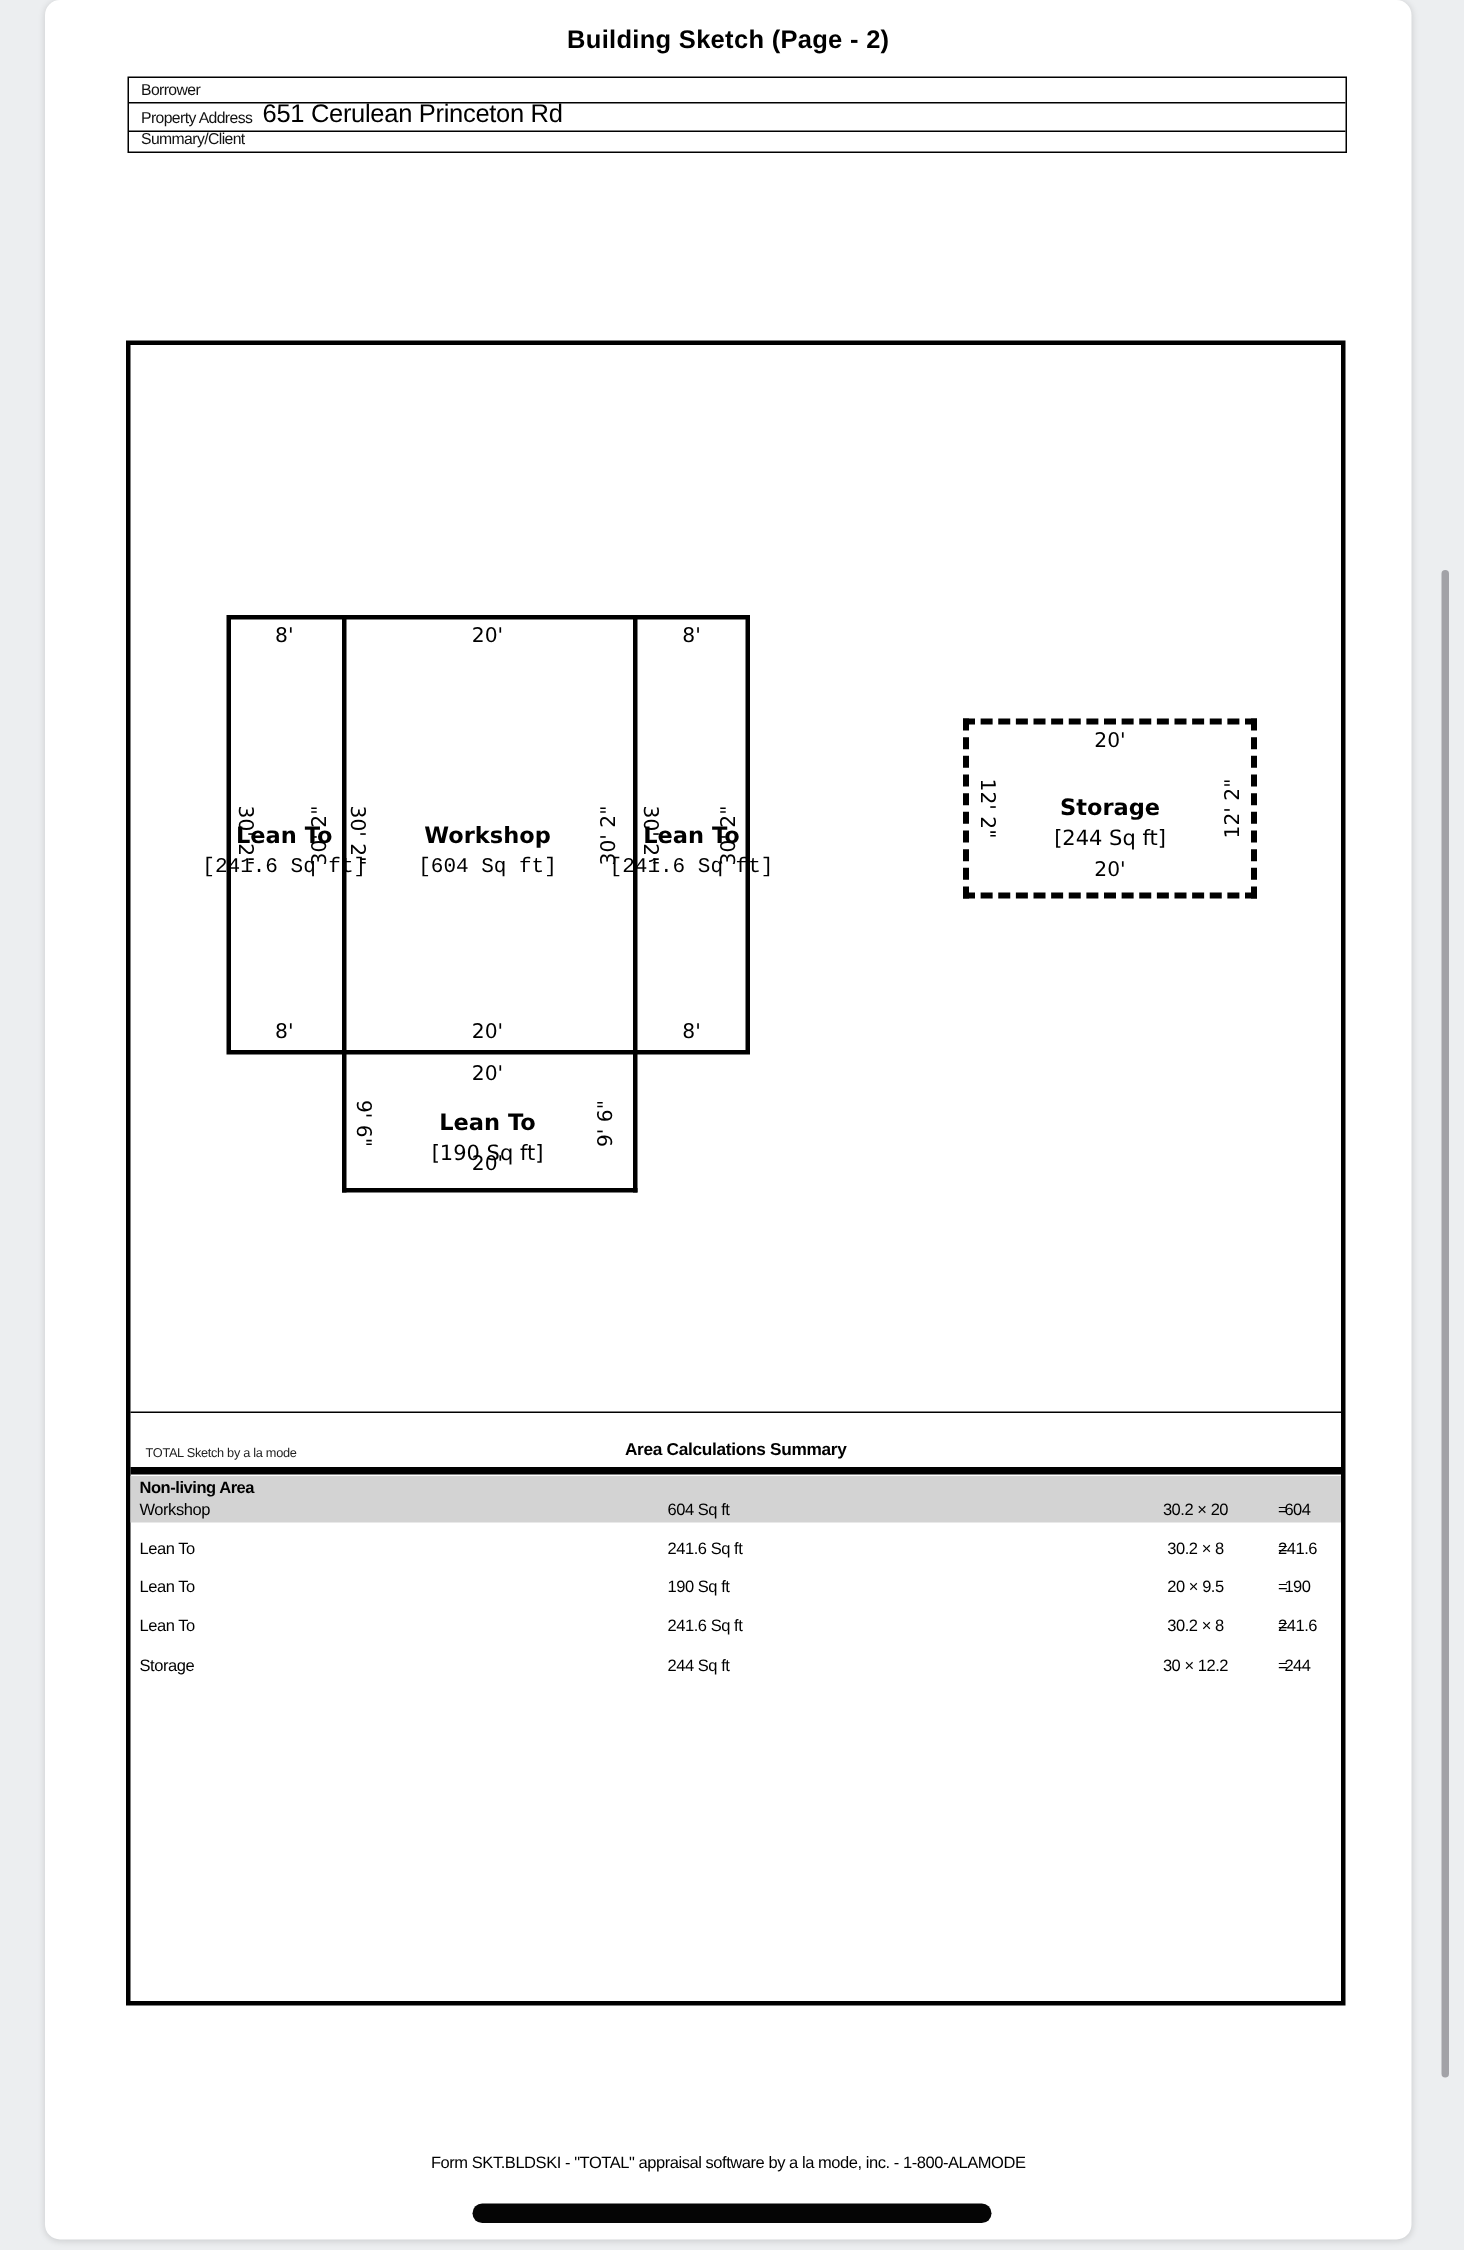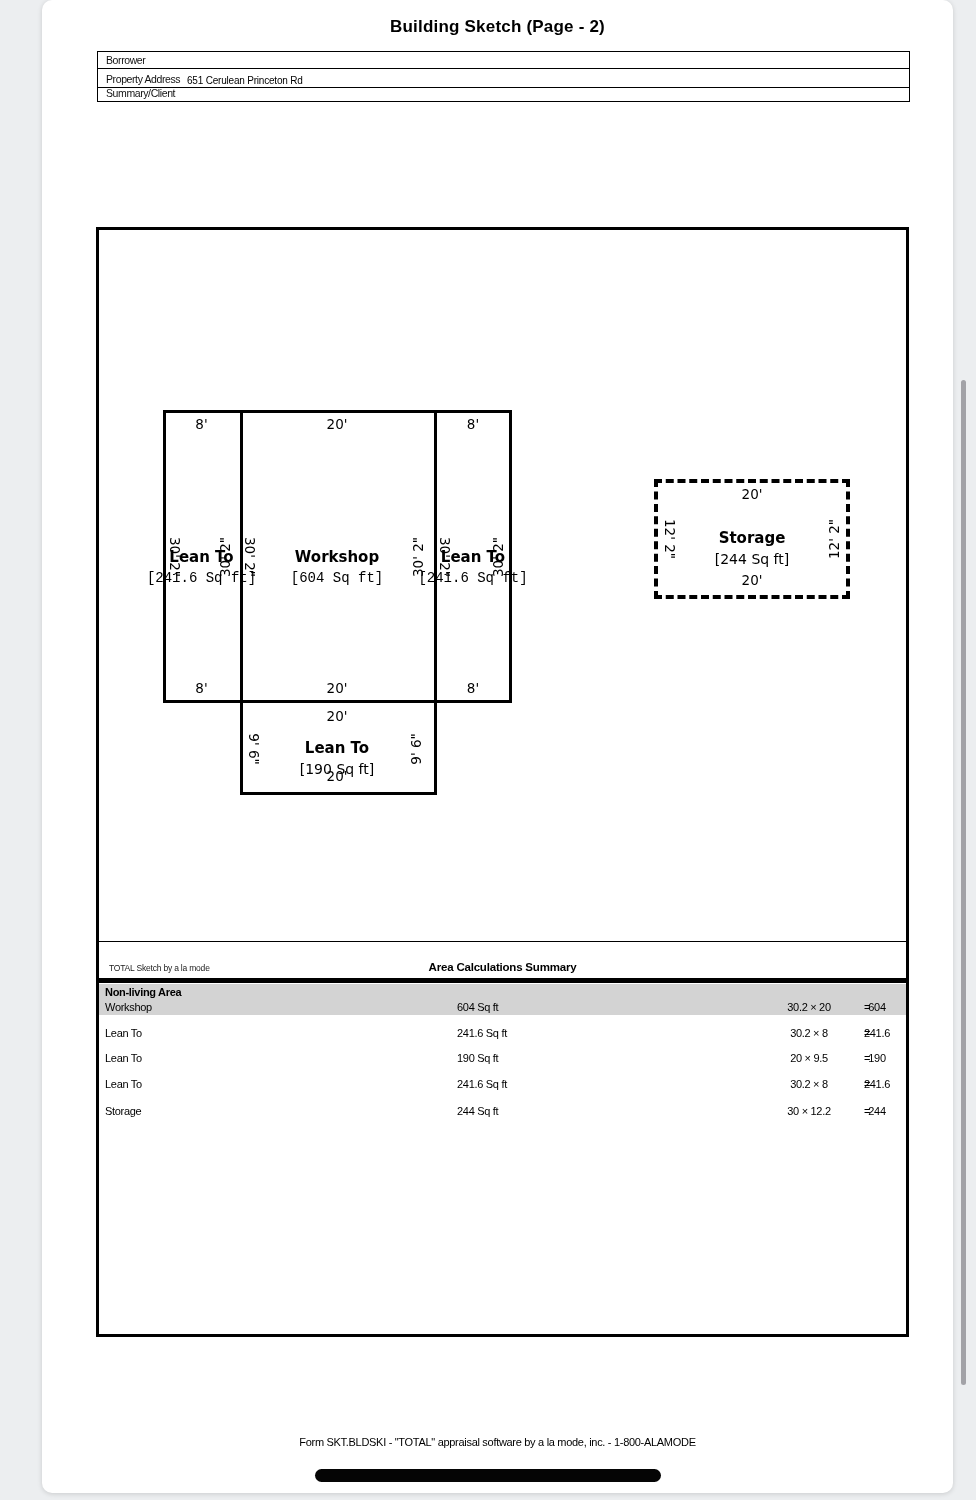--- a/index.html
+++ b/index.html
@@ -8,21 +8,20 @@
     background:#eceef0;
     font-family:"Liberation Sans",sans-serif;
     position:relative;overflow:hidden;
   }
   .page{
     position:absolute;left:30px;top:0;
     width:911px;height:1493px;
     background:#ffffff;
     border-radius:10px;
     box-shadow:0 1px 5px rgba(0,0,0,0.15);
-    margin-left:12px;
   }
   
   .doc-title{
     position:absolute;top:17px;left:0;width:100%;
     text-align:center;font-size:17px;font-weight:bold;color:#000;
     letter-spacing:0.2px;
   }
   
   .form-table{
     position:absolute;left:55px;top:51px;width:811px;
@@ -30,21 +29,21 @@
   }
   .frow{position:relative;border-bottom:1px solid #000;}
   .frow:last-child{border-bottom:none;}
   .r1{height:16px;} .r2{height:18px;} .r3{height:18px;} .r4{height:13px;}
   .flabel{
     position:absolute;bottom:2px;
     font-size:10.5px;color:#111;letter-spacing:-0.4px;white-space:nowrap;
   }
   .fvalue{
     position:absolute;bottom:1px;
-    font-size:10px;color:#000;letter-spacing:-0.2px;white-space:nowrap;
+    font-size:17px;color:#000;letter-spacing:-0.2px;white-space:nowrap;
   }
   
   .sketch-box{
     position:absolute;left:54px;top:227px;
     width:813px;height:1110px;
     border:3px solid #000;box-sizing:border-box;
     background:#fff;
   }
   .main-group{
     position:absolute;left:64px;top:180px;width:349px;height:293px;

